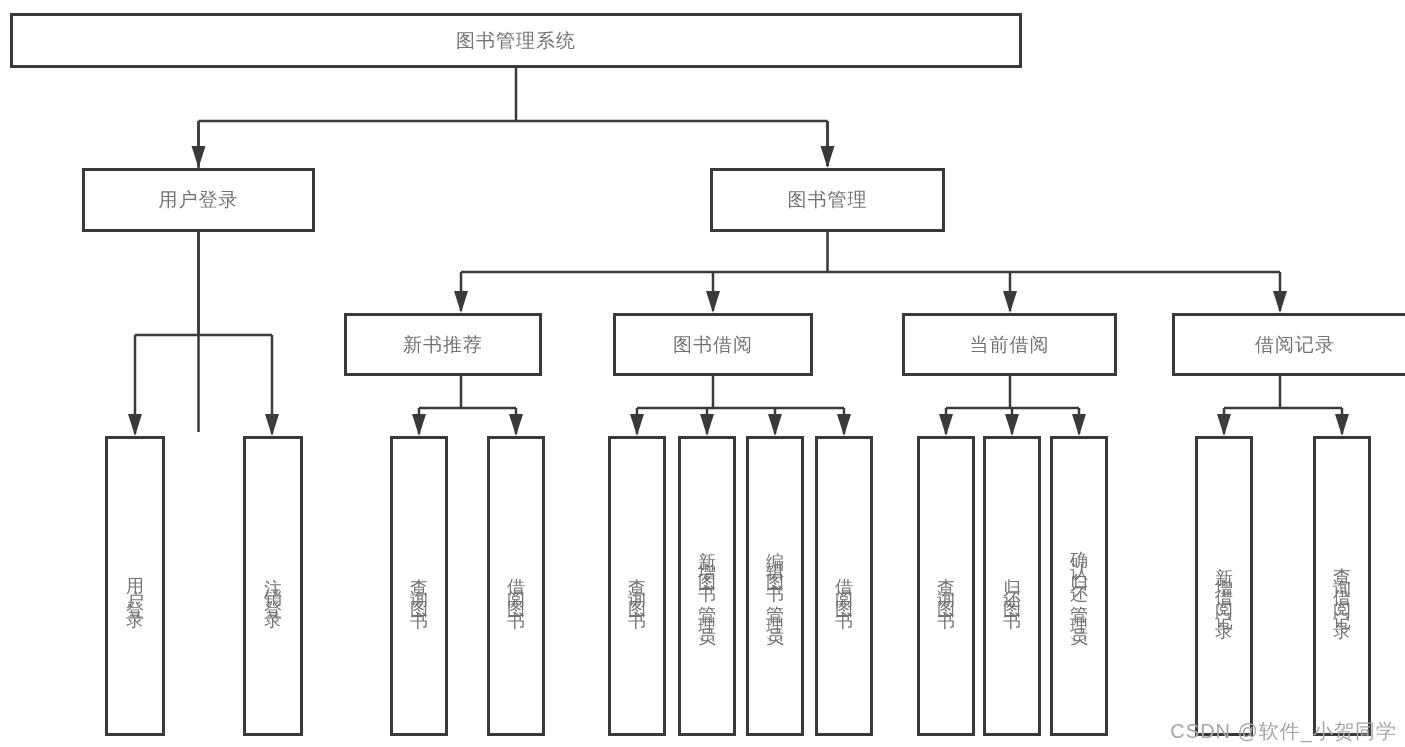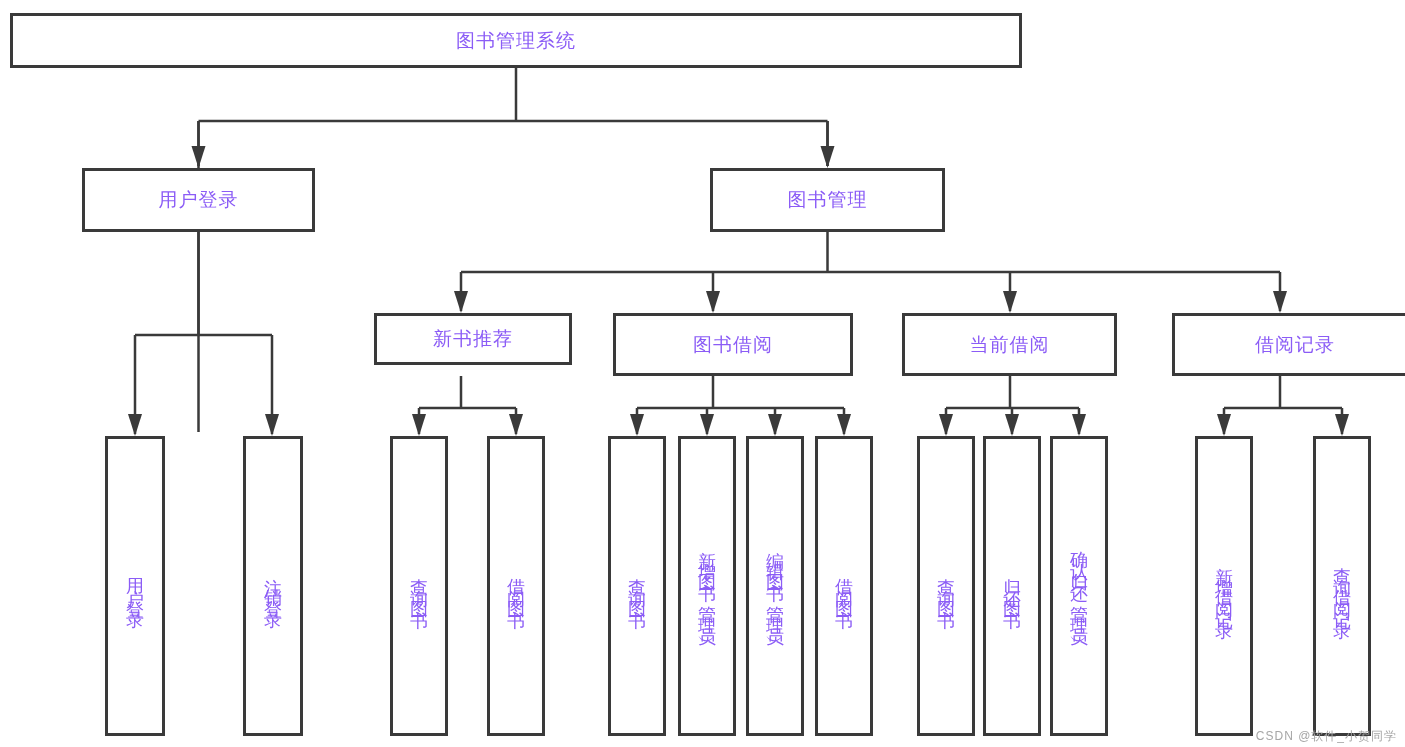--- a/index.html
+++ b/index.html
@@ -19,21 +19,21 @@
     position: absolute;
     left: 0;
     top: 0;
     z-index: 0;
   }
   .node {
     position: absolute;
     box-sizing: border-box;
     background: #ffffff;
     border: 3px solid #3a3a3a;
-    color: #8b5cf6;
+    color: #737373;
     display: flex;
     align-items: center;
     justify-content: center;
     z-index: 1;
   }
   .hbox {
     font-size: 19px;
     letter-spacing: 1px;
     white-space: nowrap;
   }
@@ -44,21 +44,21 @@
     letter-spacing: 11px;
     line-height: 1;
     white-space: nowrap;
     top: 436px;
     height: 300px;
   }
   .watermark {
     position: absolute;
     right: 8px;
     bottom: 2px;
-    font-size: 12px;
+    font-size: 20px;
     color: #a6a6a6;
     letter-spacing: 1px;
     z-index: 2;
     white-space: nowrap;
   }
 </style>
 </head>
 <body>
 
 <div id="canvas">
@@ -106,22 +106,22 @@
       <polygon points="1217,414 1231,414 1224,436"></polygon>
       <polygon points="1335,414 1349,414 1342,436"></polygon>
     </g>
   </svg>
 
   <div class="node hbox" style="left:10px; top:13px; width:1012px; height:55px;">图书管理系统</div>
 
   <div class="node hbox" style="left:82px; top:168px; width:233px; height:64px;">用户登录</div>
   <div class="node hbox" style="left:710px; top:168px; width:235px; height:64px;text-align:right;">图书管理</div>
 
-  <div class="node hbox" style="left:374px; top:313px; width:198px; height:52px;">新书推荐</div>
-  <div class="node hbox" style="left:613px; top:313px; width:240px; height:63px;">图书借阅</div>
+  <div class="node hbox" style="left:344px; top:313px; width:198px; height:63px;">新书推荐</div>
+  <div class="node hbox" style="left:613px; top:313px; width:200px; height:63px;">图书借阅</div>
   <div class="node hbox" style="left:902px; top:313px; width:215px; height:63px;font-family:Liberation Mono, monospace;">当前借阅</div>
   <div class="node hbox" style="left:1172px; top:313px; width:246px; height:63px;">借阅记录</div>
 
   <div class="node vbox" style="left:105px; width:60px;">用户登录</div>
   <div class="node vbox" style="left:243px; width:60px;">注销登录</div>
 
   <div class="node vbox" style="left:390px; width:58px;">查询图书</div>
   <div class="node vbox" style="left:487px; width:58px;">借阅图书</div>
 
   <div class="node vbox" style="left:608px; width:58px;">查询图书</div>

